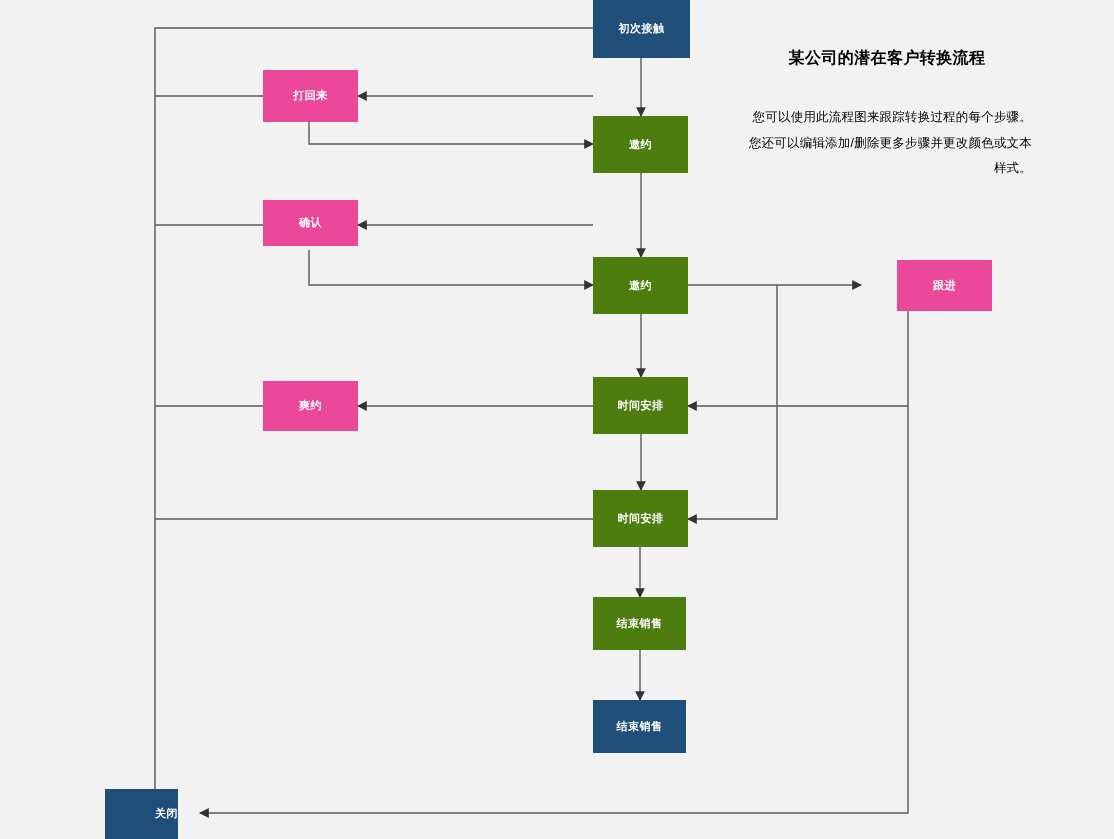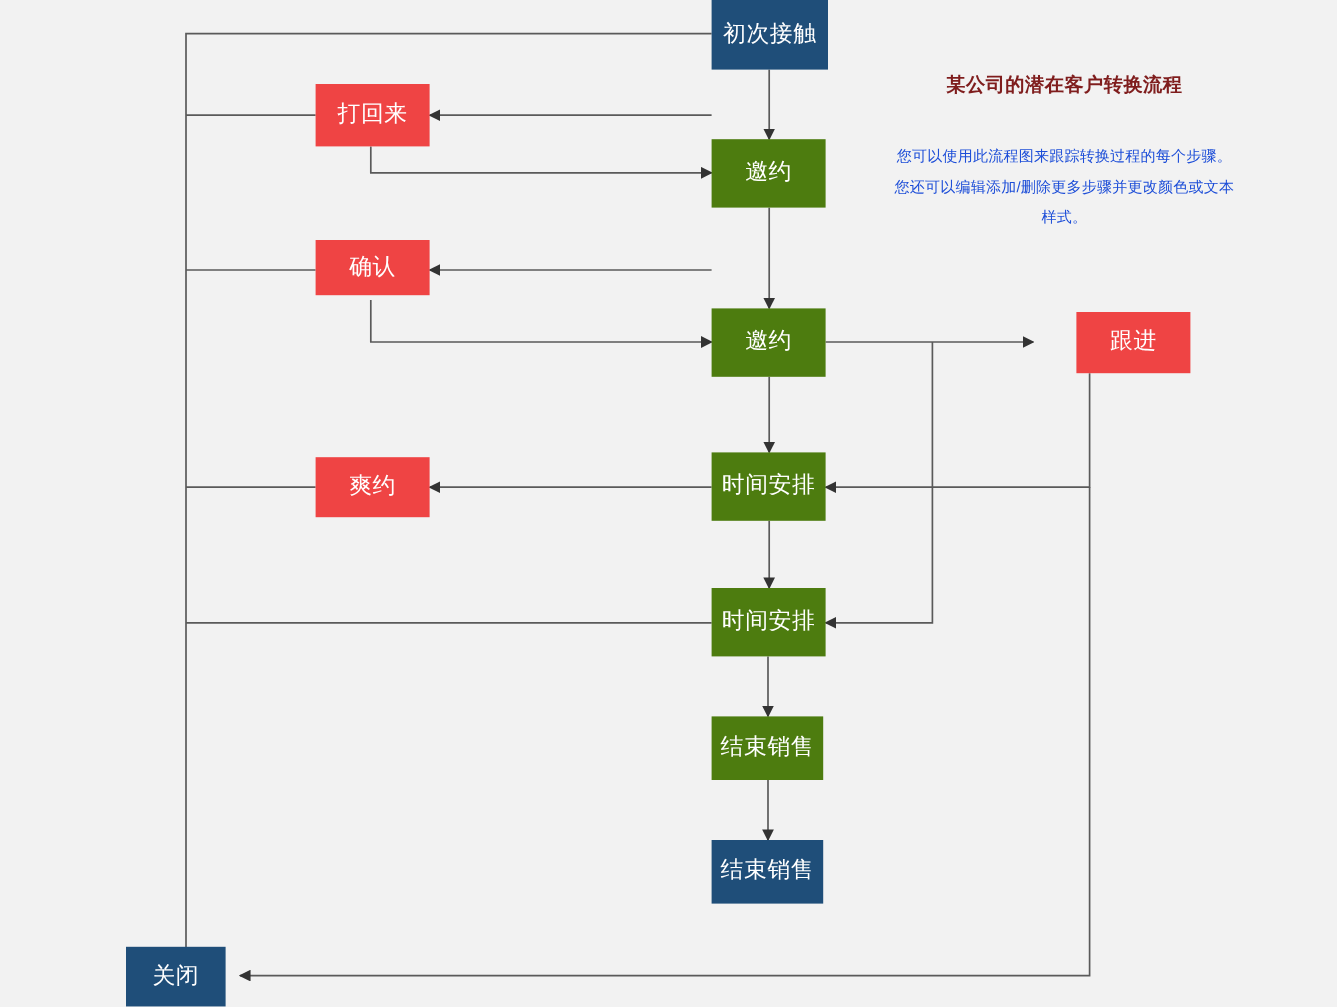--- a/index.html
+++ b/index.html
@@ -26,52 +26,52 @@
     height: 839px;
     pointer-events: none;
   }
   .node {
     position: absolute;
     display: flex;
     align-items: center;
     justify-content: center;
     box-sizing: border-box;
     color: #ffffff;
-    font-size: 19px;
-    font-weight: 400;
+    font-size: 11px;
+    font-weight: 700;
     letter-spacing: 0.5px;
     line-height: 1.2;
     text-align: center;
     user-select: none;
   }
   .node.blue   { background: #1f4e79; }
   .node.orange { background: #4d7c0f; }
-  .node.green  { background: #ef4444; }
+  .node.green  { background: #ec4899; }
 
   .title-block {
     position: absolute;
     left: 742px;
     top: 48px;
     width: 290px;
   }
   .chart-title {
-    margin: 13px;
+    margin: 0;
     font-size: 16px;
     font-weight: 700;
-    color: #7f1d1d;
+    color: #000000;
     text-align: center;
     letter-spacing: 0.4px;
   }
   .chart-desc {
     margin: 0;
     margin-top: 36px;
     font-size: 12.5px;
     line-height: 2.05;
-    color: #1d4ed8;
-    text-align: center;
+    color: #000000;
+    text-align: right;
     letter-spacing: 0.2px;
   }
 </style>
 </head>
 <body>
 
 <div id="canvas">
 
   <svg id="edges" viewBox="0 0 1114 839" xmlns="http://www.w3.org/2000/svg">
     <defs>
@@ -130,21 +130,21 @@
       </div>
       <div class="node orange" style="left: 593px; top: 490px; width: 95px; height: 57px;">
         <span>时间安排</span>
       </div>
       <div class="node orange" style="left: 593px; top: 597px; width: 93px; height: 53px;">
         <span>结束销售</span>
       </div>
       <div class="node blue" style="left: 593px; top: 700px; width: 93px; height: 53px;">
         <span>结束销售</span>
       </div>
-      <div class="node blue" style="left: 105px; top: 789px; width: 83px; height: 50px;">
+      <div class="node blue" style="left: 105px; top: 789px; width: 73px; height: 50px; justify-content: flex-end;">
         <span>关闭</span>
       </div>
     </div>
 
   <div class="title-block">
     <h1 class="chart-title">某公司的潜在客户转换流程</h1>
     <p class="chart-desc">您可以使用此流程图来跟踪转换过程的每个步骤。您还可以编辑添加/删除更多步骤并更改颜色或文本样式。</p>
   </div>
 
 </div>

